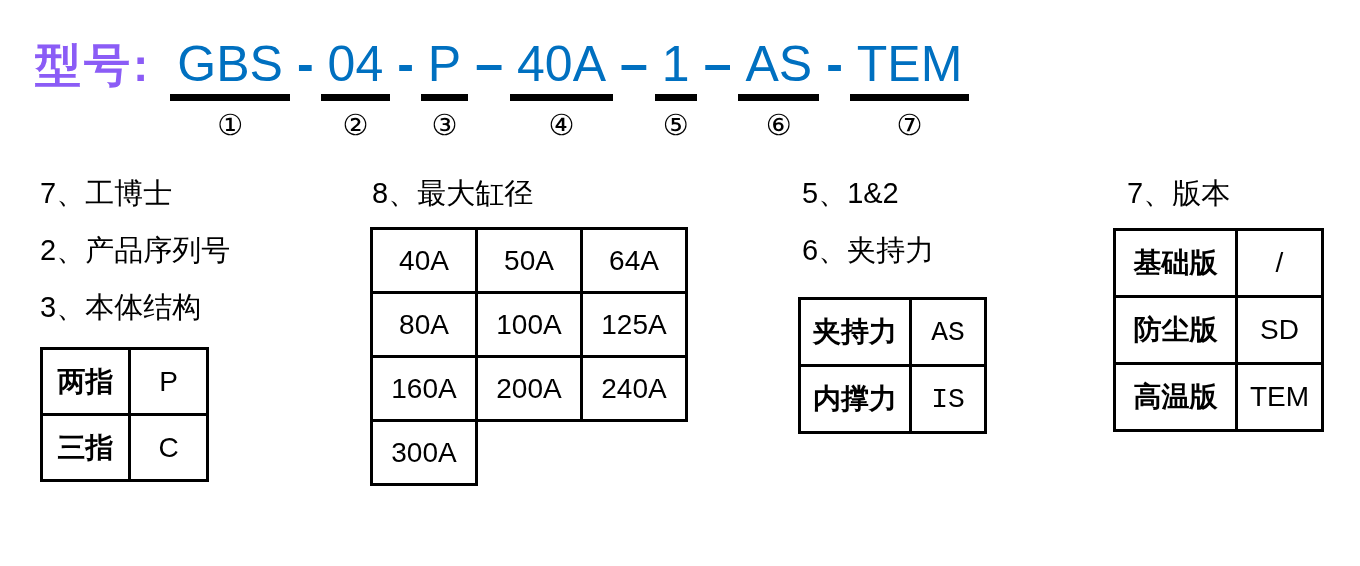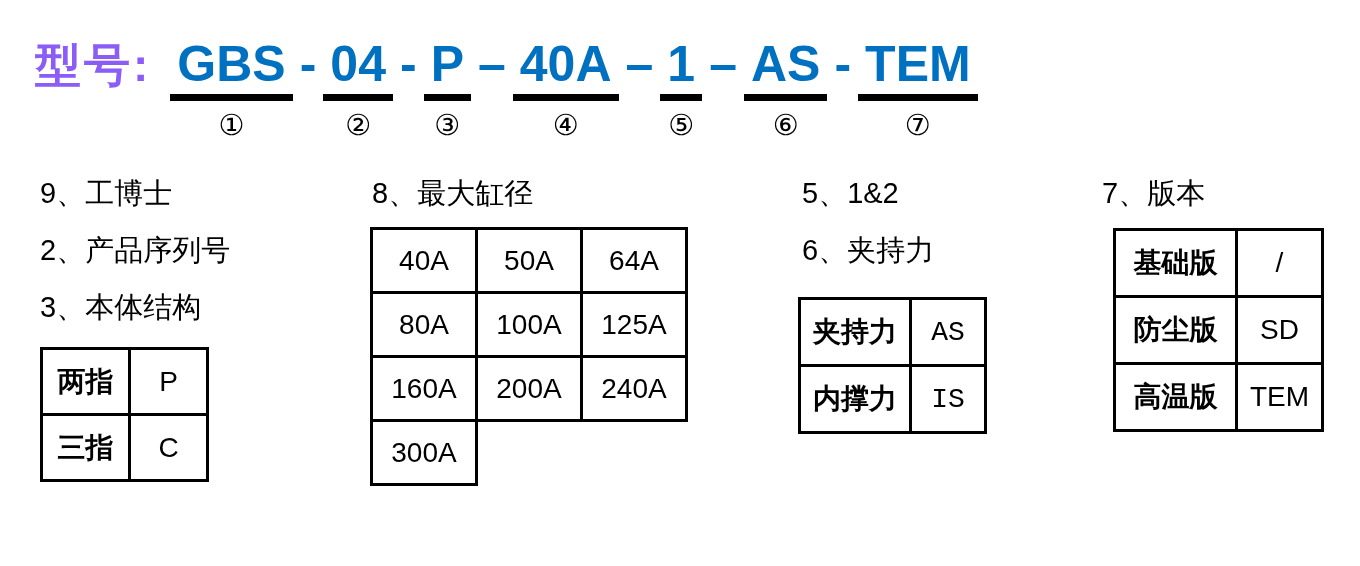--- a/index.html
+++ b/index.html
@@ -12,31 +12,31 @@
   
   .model-line {
     position: absolute; left: 35px; top: 36px;
     display: flex; align-items: flex-start; white-space: nowrap;
   }
   .model-label {
     color: #8b5cf6; font-weight: bold; font-size: 46px; line-height: 58px;
     letter-spacing: 3px; margin-right: 26px;
   }
   .seg { display: flex; flex-direction: column; align-items: center; }
-  .seg-text { color: #0070C0; font-weight: bold; font-size: 50px; line-height: 57px; }
+  .seg-text { color: #0070C0; font-weight: normal; font-size: 50px; line-height: 57px; }
   .seg-bar { height: 7px; background: #000; align-self: stretch; margin: 1px -7px 0; }
   .seg-num { font-size: 29px; line-height: 30px; margin-top: 9px; color: #000; }
   .seg-dash { color: #0070C0; font-weight: bold; font-size: 50px; line-height: 57px; margin: 0 14px; }
 
   
   .legend { position: absolute; left: 40px; top: 165px; font-size: 29px; line-height: 57px; }
   .sec-heading { position: absolute; font-size: 29px; line-height: 57px; }
   #heading-bore { left: 372px; top: 165px; }
   #headings-right { position: absolute; left: 802px; top: 165px; font-size: 29px; line-height: 57px; }
-  #heading-version { left: 1102px; top: 165px; }
+  #heading-version { left: 1127px; top: 165px; }
 
   
   table { border-collapse: collapse; position: absolute; background: #fff; table-layout: fixed; }
   td {
     border: 3px solid #000; text-align: center; vertical-align: middle;
     font-size: 28px; padding: 0; overflow: hidden;
   }
   td.lbl { font-weight: bold; }
   #structure-table { left: 40px; top: 347px; }
   #structure-table td { height: 63px; margin-top: 24px; }
@@ -98,21 +98,21 @@
     <span class="seg-dash">-</span>
 
     <div class="seg">
       <span class="seg-text">TEM</span>
       <div class="seg-bar"></div>
       <span class="seg-num">⑦</span>
     </div>
   </div>
 
   <div class="legend">
-    <div class="legend-item">9、工博士</div>
+    <div class="legend-item">7、工博士</div>
     <div class="legend-item">2、产品序列号</div>
     <div class="legend-item">3、本体结构</div>
   </div>
 
   <table id="structure-table">
     <colgroup>
         <col style="width:88px">
         <col style="width:78px">
       </colgroup>
     <tbody>

